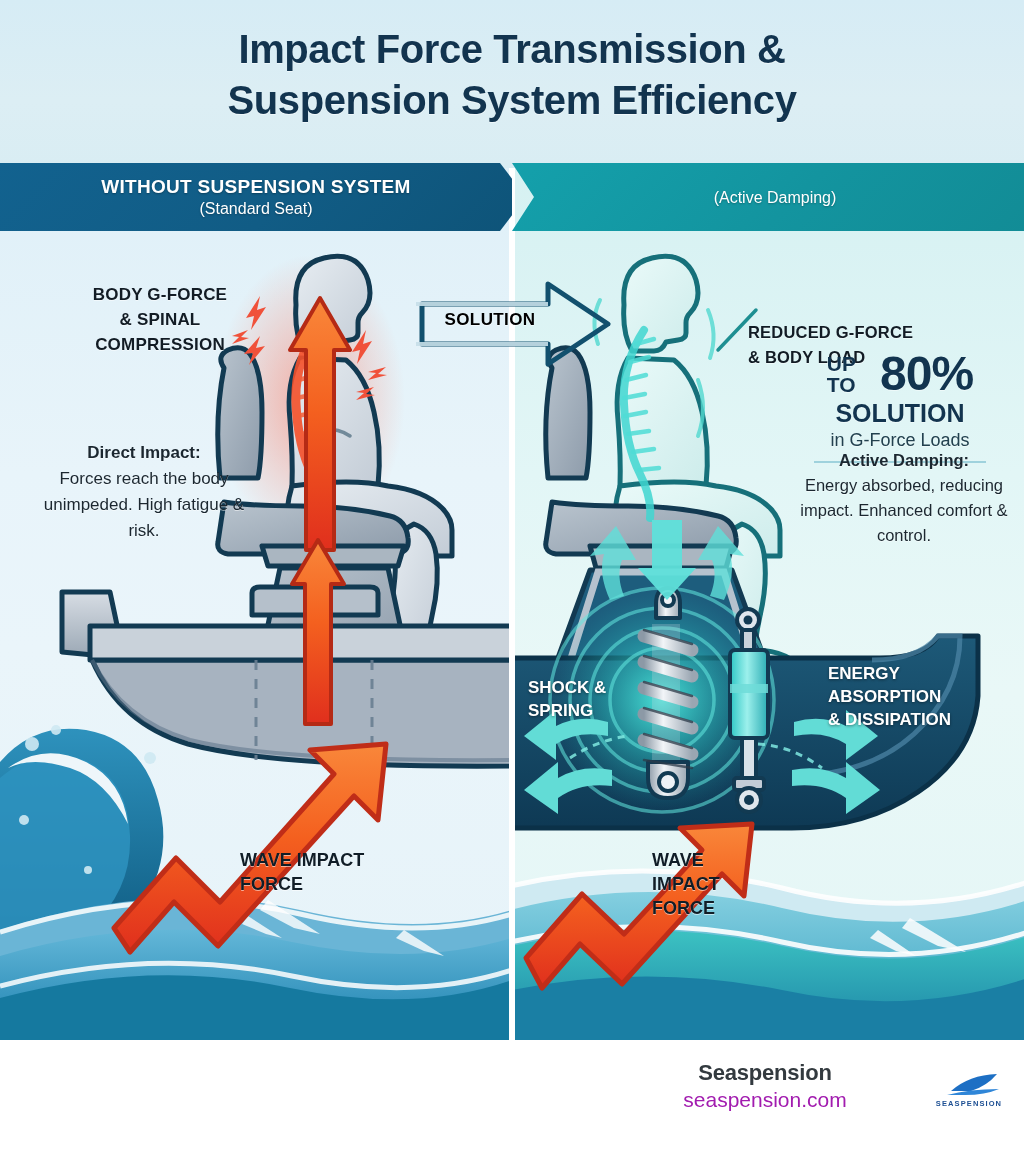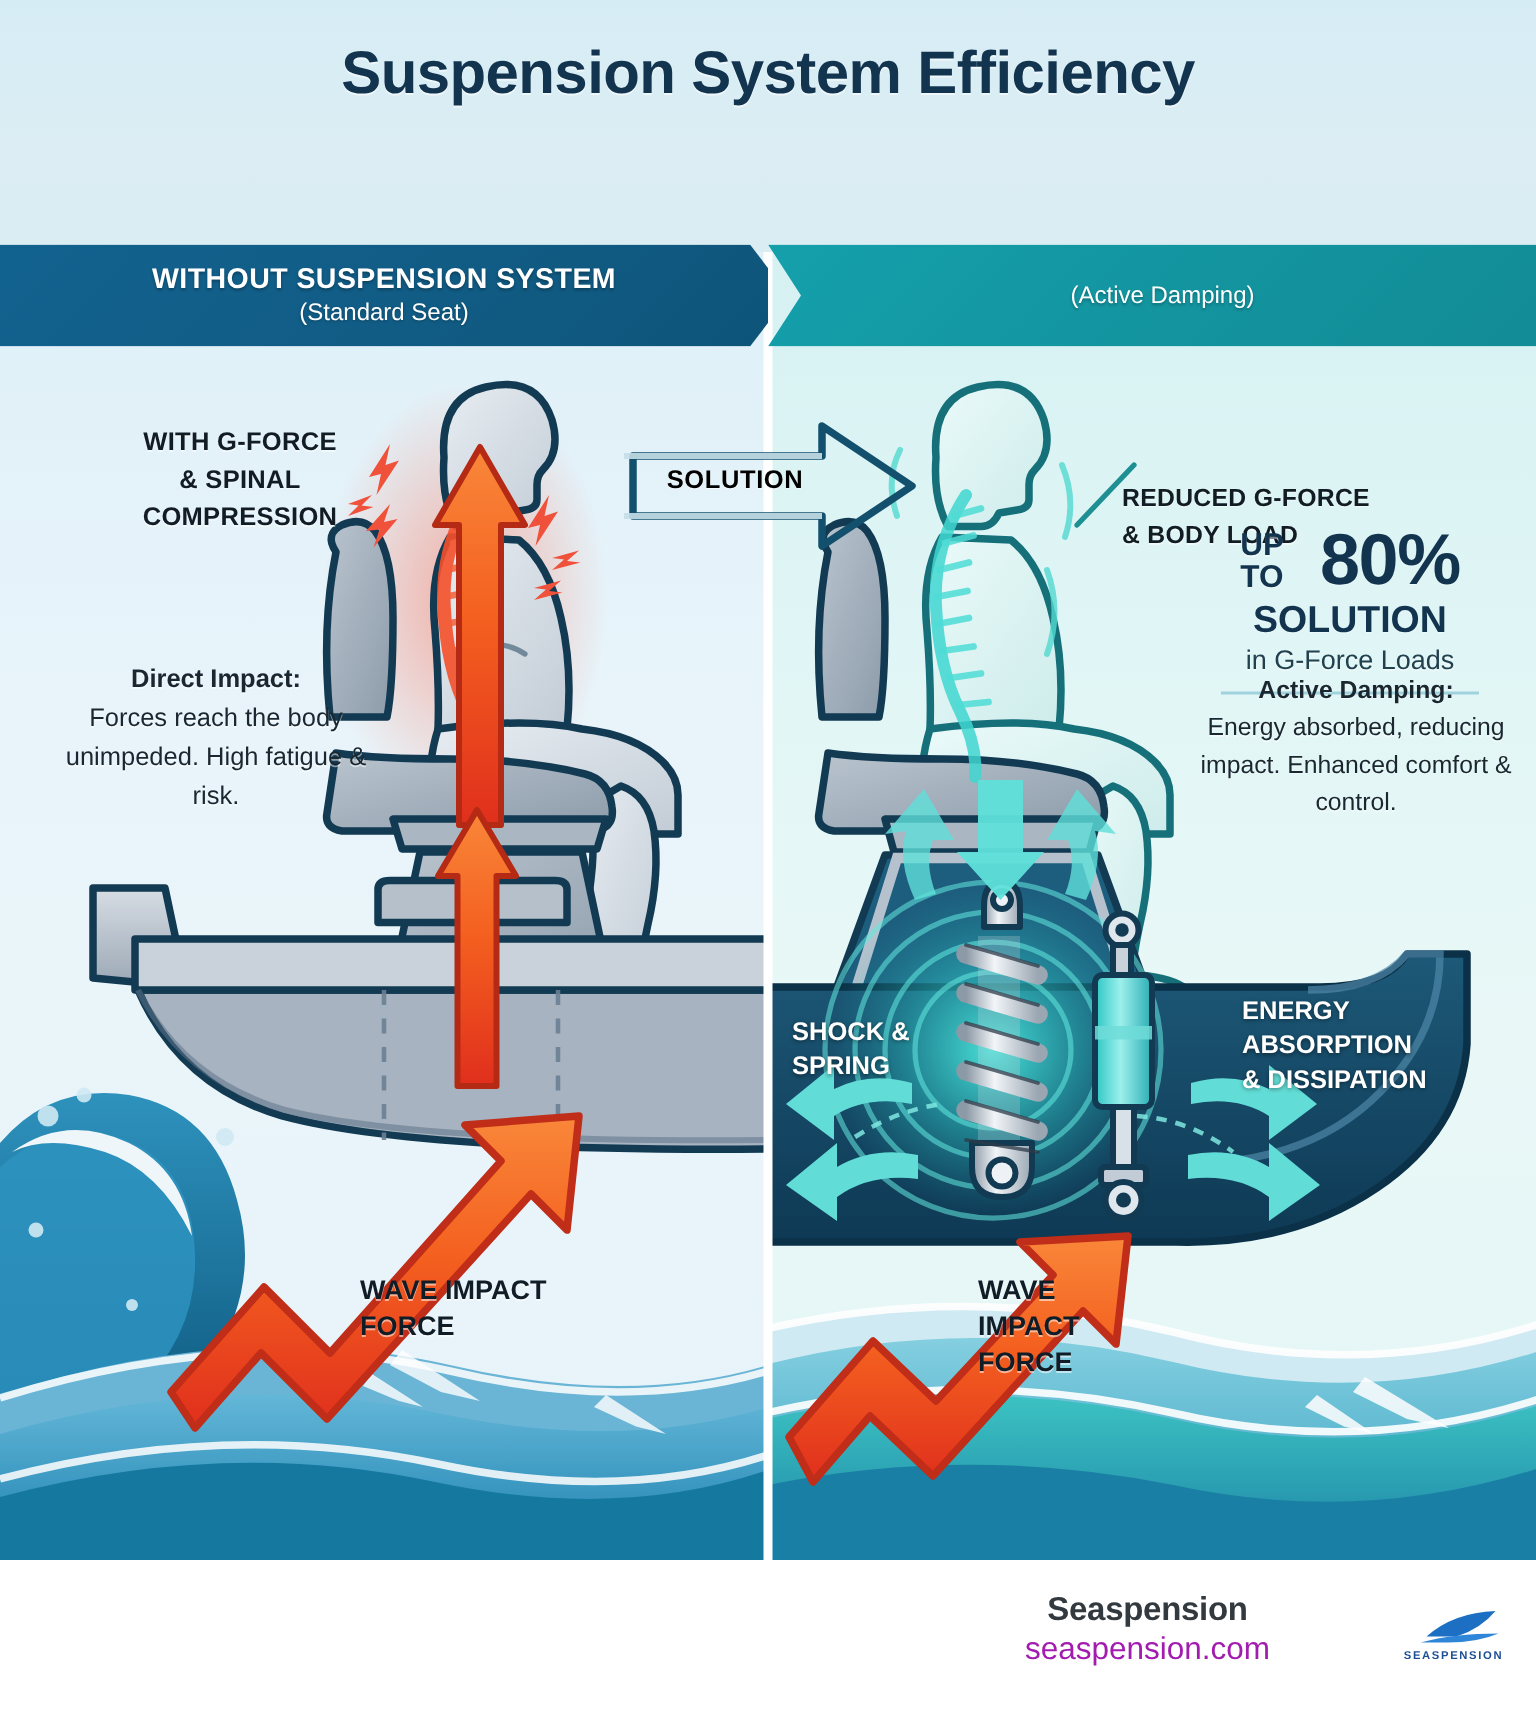--- a/index.html
+++ b/index.html
@@ -421,35 +421,36 @@
         <div class="hdr-t1">WITHOUT SUSPENSION SYSTEM</div>
         <div class="hdr-t2">(Standard Seat)</div>
       </div>
       <div id="hdr-right" class="hdr-half">
         <div class="hdr-t2">(Active Damping)</div>
       </div>
     </div>
 
     <div id="title-band">
       <div id="title-text">
+        <span>Impact Force Transmission &amp;</span>
         <span class="l2">Suspension System Efficiency</span>
       </div>
     </div>
 
     <div id="sol">
       <svg width="200" height="92" viewBox="0 0 200 92">
         <path d="M6 26 l126 0 l0 -20 l60 40 l-60 40 l0 -20 l-126 0 z" fill="none" stroke="#12506e" stroke-width="5" stroke-linejoin="round"></path>
         <path d="M0 26 l132 0" stroke="#c7dfe9" stroke-width="4" opacity="0.9"></path>
         <path d="M0 66 l132 0" stroke="#c7dfe9" stroke-width="4" opacity="0.9"></path>
       </svg>
       <div id="sol-txt">SOLUTION</div>
     </div>
 
     <div id="cap-hg" class="cap">
-      <span>WITH G-FORCE</span><br>
+      <span>BODY G-FORCE</span><br>
       <span>&amp; SPINAL</span><br>
       <span>COMPRESSION</span>
     </div>
 
     <div id="blk-di">
       <span class="hd">Direct Impact:</span>
       <span>Forces reach the body unimpeded. High fatigue &amp; risk.</span>
     </div>
 
     <div id="wlbl-left" class="wave-lbl">

